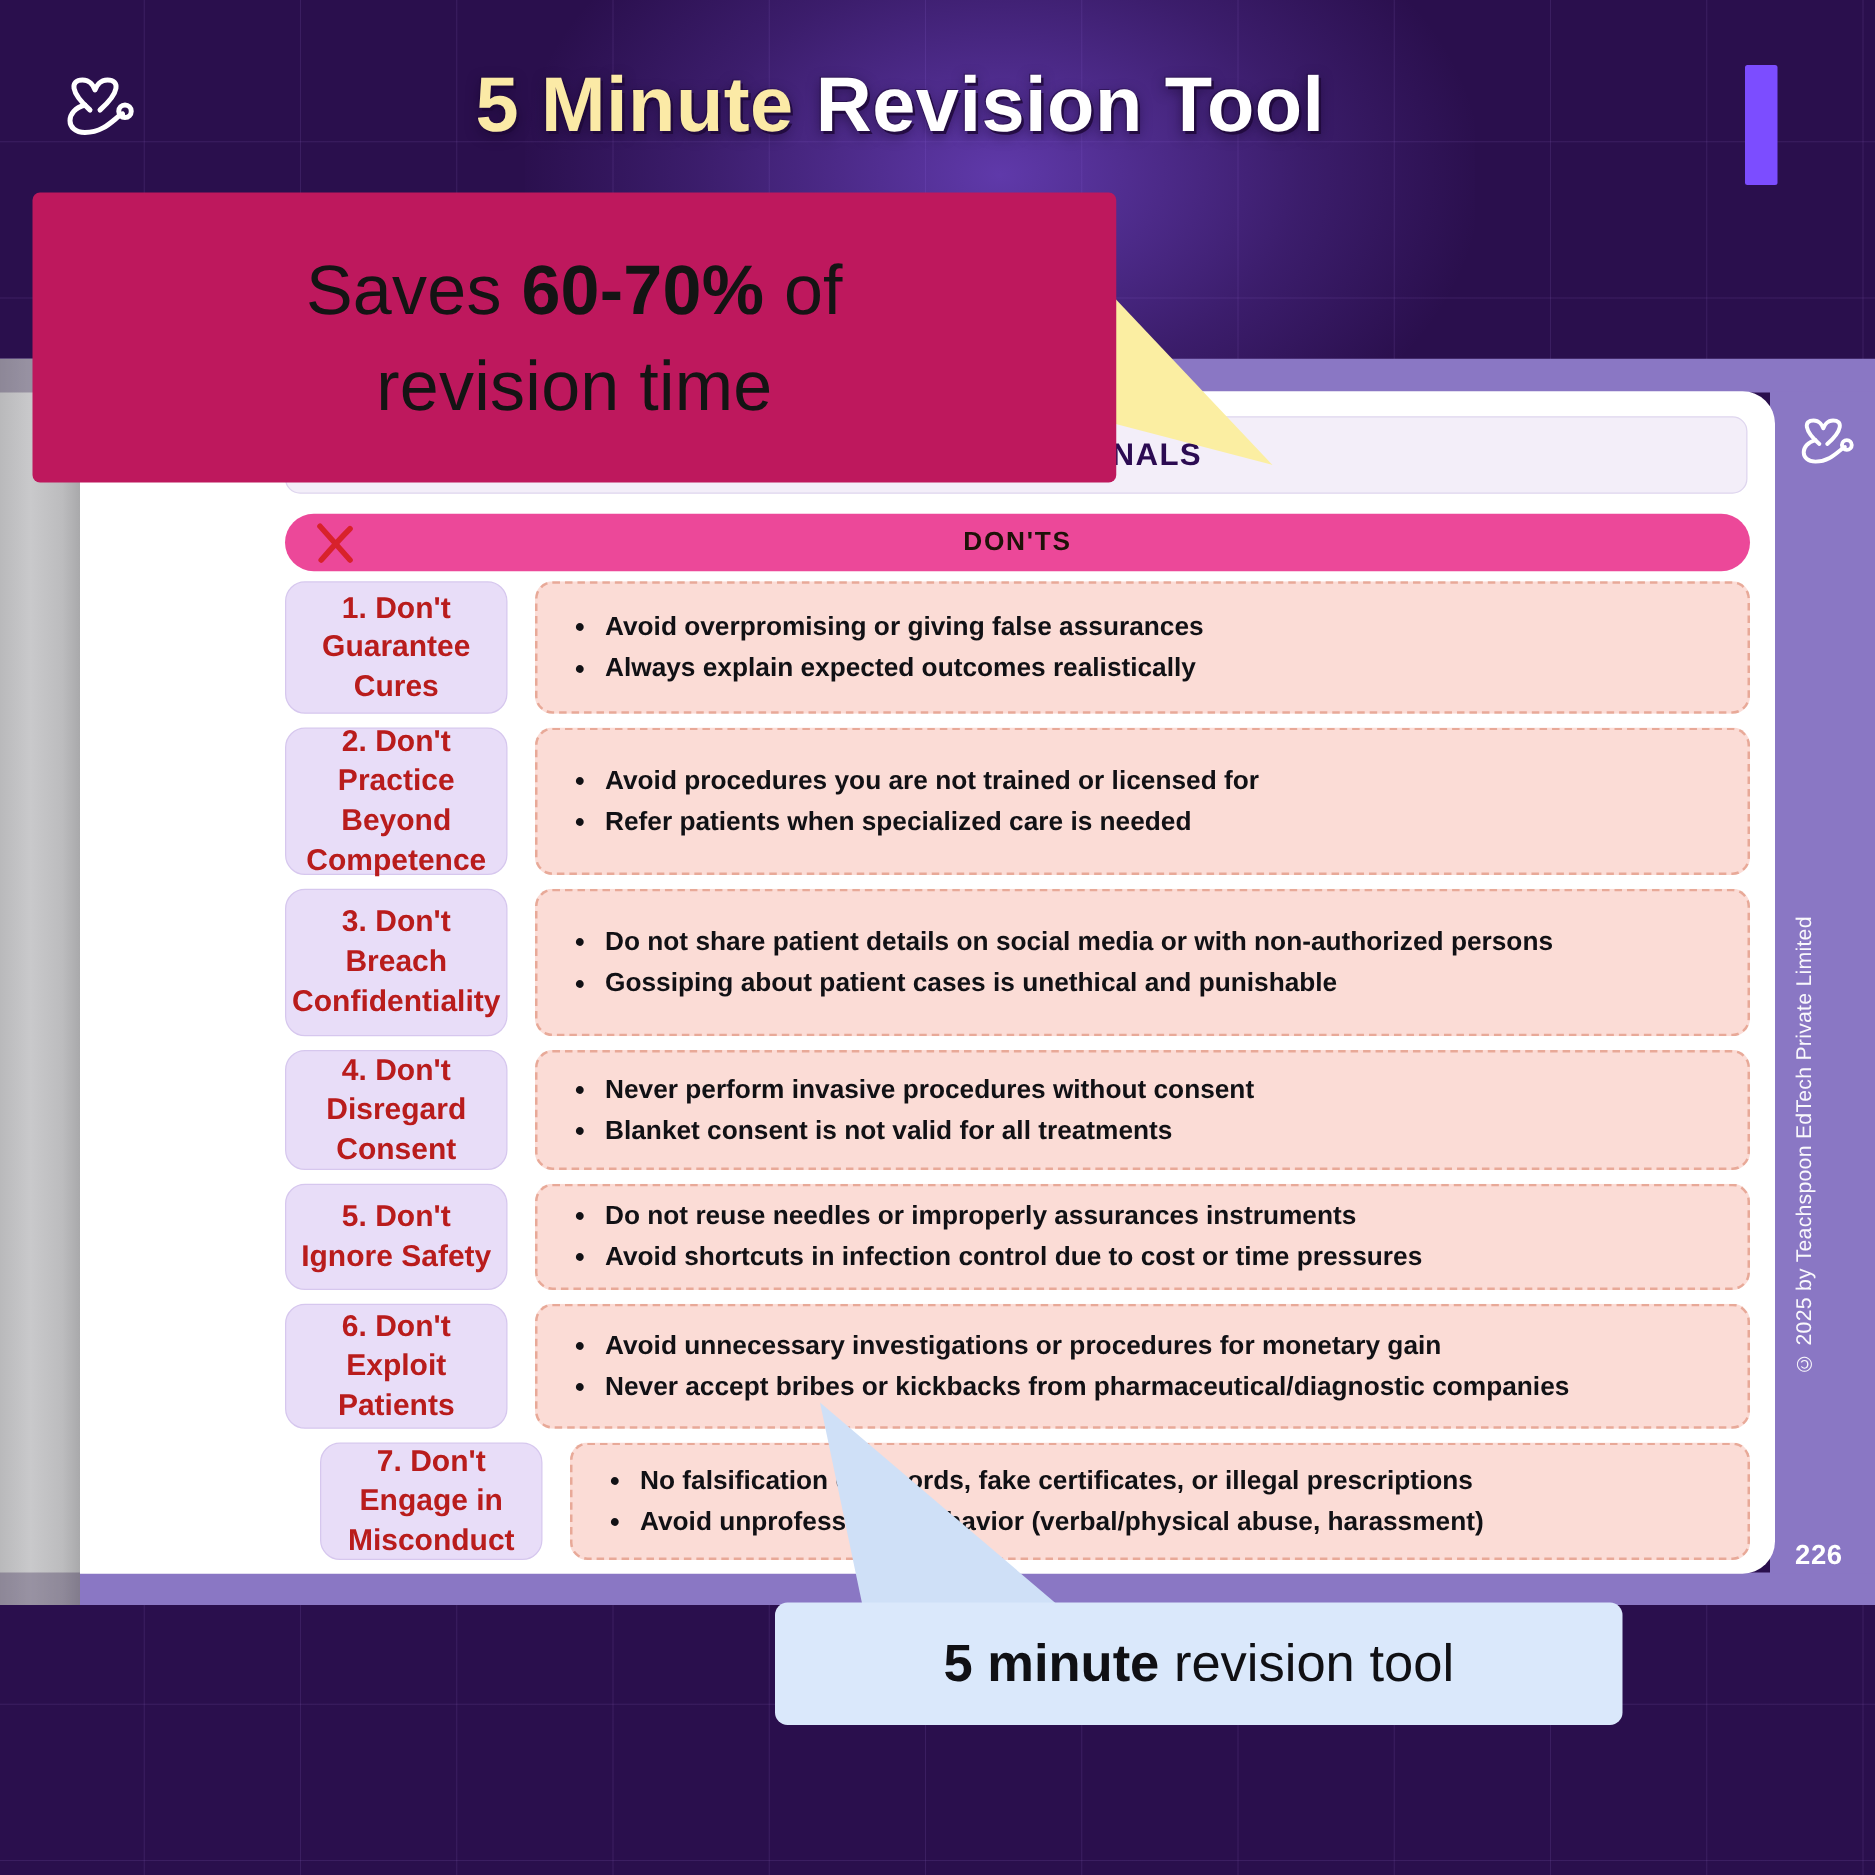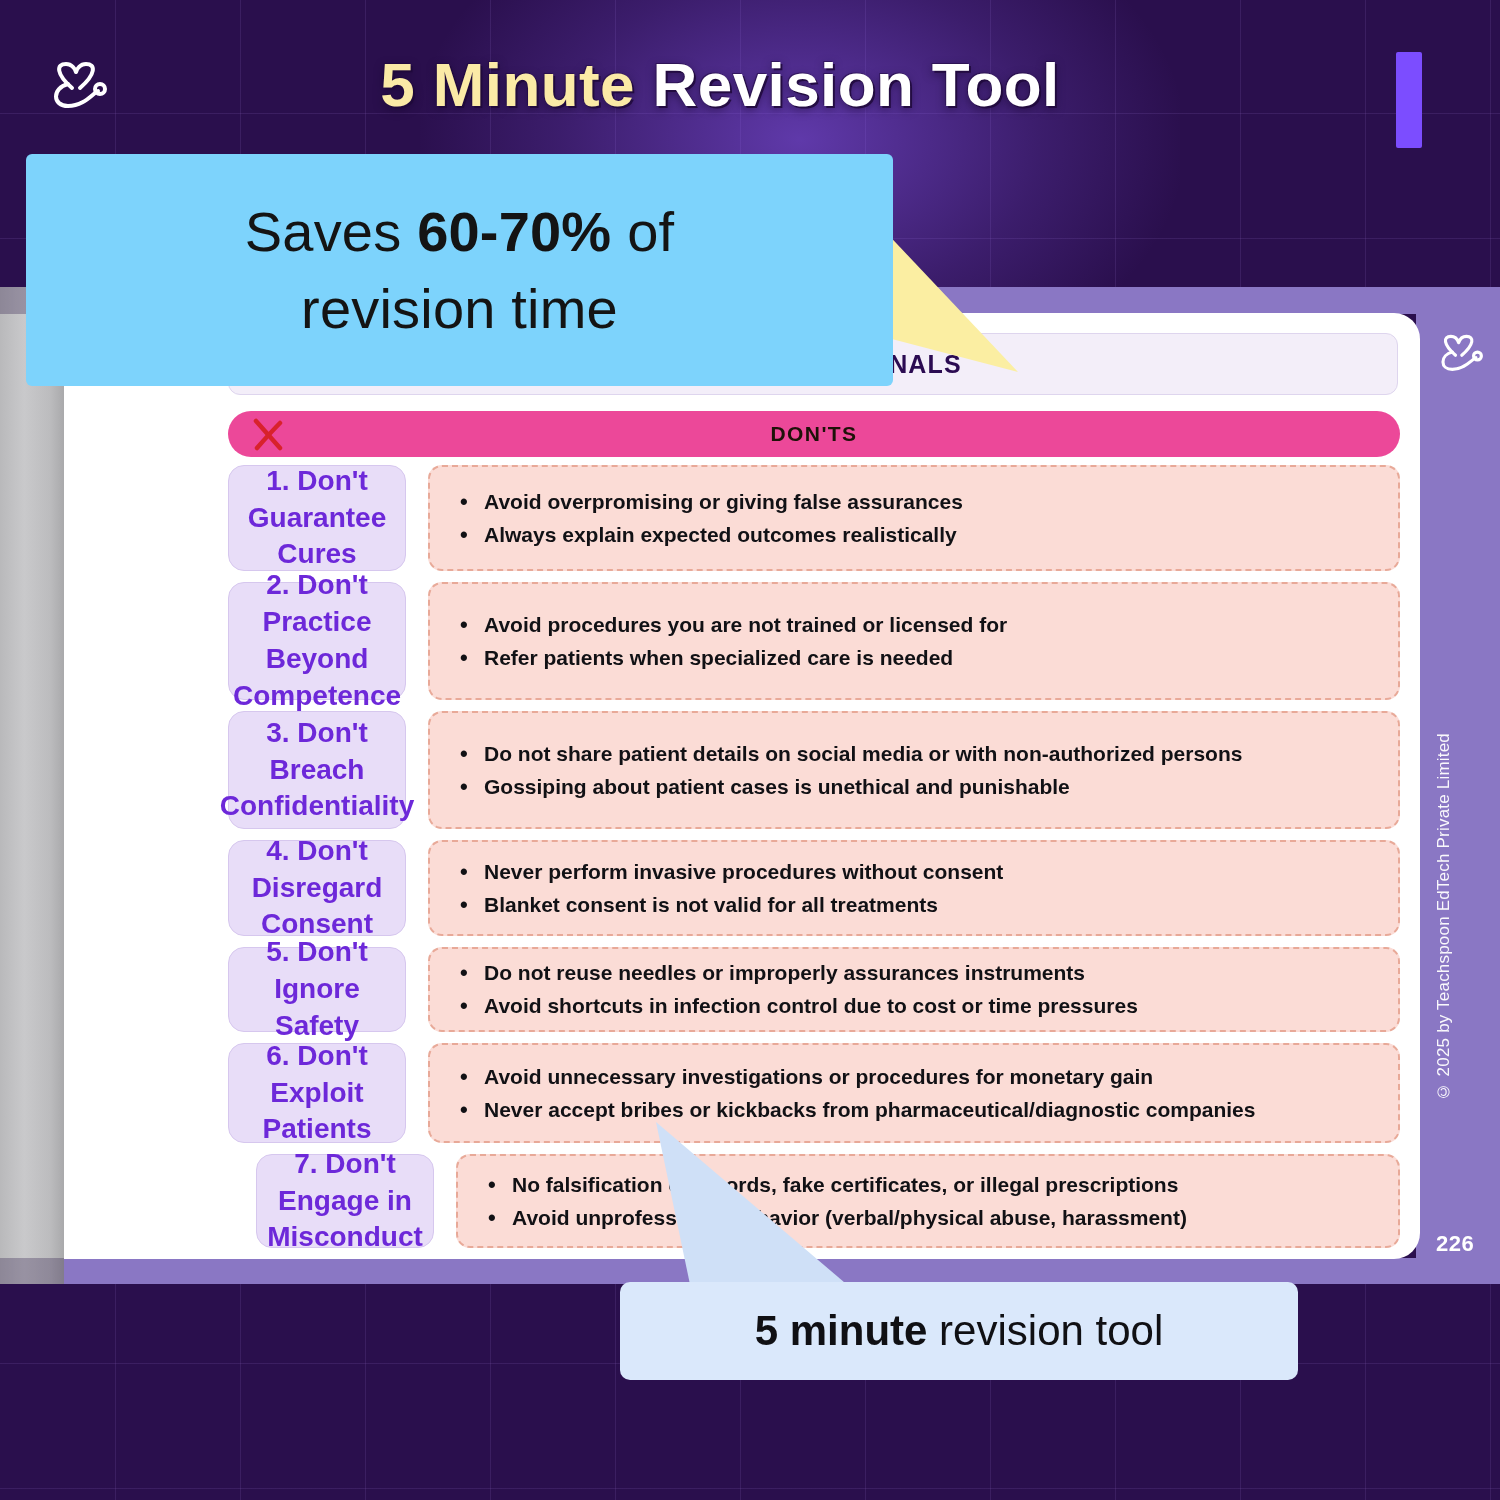--- a/index.html
+++ b/index.html
@@ -203,22 +203,22 @@
     width: 178px;
     flex: 0 0 178px;
     background: #e8ddf8;
     border: 1.5px solid #d6c7ee;
     border-radius: 16px;
     display: flex;
     align-items: center;
     justify-content: center;
     text-align: center;
     padding: 6px 8px;
-    color: #6d28d9;
-    font-size: 28px;
+    color: #b91c1c;
+    font-size: 24px;
     font-weight: bold;
     line-height: 1.32;
   }
 
   .row-body {
     flex: 1 1 auto;
     margin-left: 22px;
     background: #fbdcd6;
     border: 2px dashed #e8a998;
     border-radius: 14px;
@@ -252,21 +252,21 @@
   .row.h4 { height: 96px; }
   .row.h5 { height: 85px; }
   .row.h6 { height: 100px; }
   .row.h7 { height: 94px; margin-left: 28px; }
 
   
   .callout-yellow {
     position: absolute;
     left: 26px; top: 154px;
     width: 867px; height: 232px;
-    background: #7dd3fc;
+    background: #be185d;
     border-radius: 6px;
     z-index: 20;
     display: flex;
     flex-direction: column;
     align-items: center;
     justify-content: center;
     text-align: center;
     padding: 6px 26px;
   }
   .callout-yellow .cy-line {

